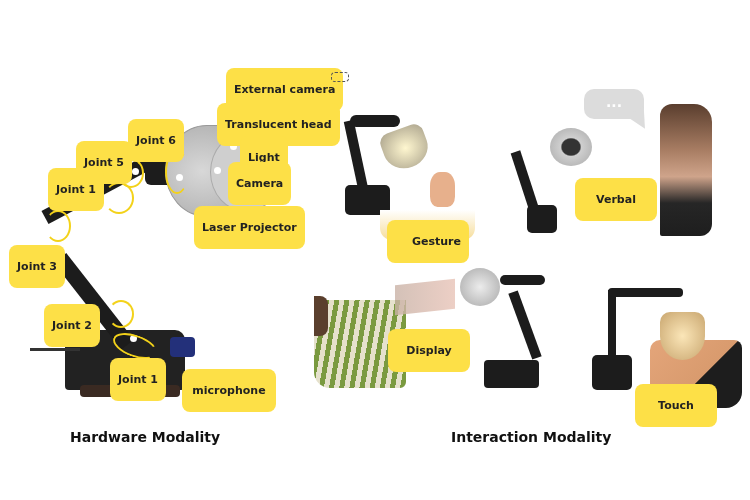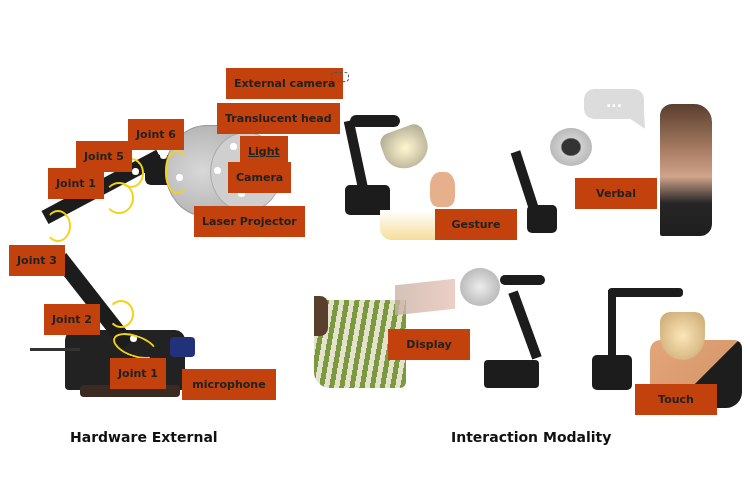--- a/index.html
+++ b/index.html
@@ -1,17 +1,17 @@
 <!DOCTYPE html>
 <html><head>
 <meta charset="utf-8">
 <style>
   html,body{margin:0;padding:0;background:#fff;}
   body{width:750px;height:500px;position:relative;overflow:hidden;font-family:"DejaVu Sans",sans-serif;}
-  .lbl{position:absolute;background:#c2410c;border-radius:0;font-weight:bold;font-size:11px;color:#222;padding:8px 8px;white-space:nowrap;line-height:15px;}
+  .lbl{position:absolute;background:#fde047;border-radius:8px;font-weight:bold;font-size:11px;color:#222;padding:14px 8px;white-space:nowrap;line-height:15px;}
   .title{position:absolute;font-weight:bold;font-size:14px;color:#111;}
   .dk{position:absolute;background:#1c1c1c;}
   .arrow{position:absolute;border:2px solid #f3d21a;border-radius:50%;border-left-color:transparent;}
   .head{position:absolute;background:radial-gradient(ellipse at 40% 50%,#d8d8d8,#a9a9a9);border:1px solid #999;}
   .dot{position:absolute;width:7px;height:7px;border-radius:50%;background:#fff;}
   .photo{position:absolute;border-radius:14px;}
   .bubble{position:absolute;background:#dcdcdc;border-radius:10px;color:#fff;font-weight:bold;text-align:center;}
   .extcam{position:absolute;width:16px;height:8px;border:1.5px dashed #555;border-radius:4px;}
 </style>
 </head>
@@ -56,32 +56,32 @@
   <div class="lbl" style="left:228px;top:162px;">Camera</div>
   <div class="lbl" style="left:194px;top:206px;">Laser Projector</div>
   <div class="lbl" style="left:128px;top:119px;">Joint 6</div>
   <div class="lbl" style="left:76px;top:141px;">Joint 5</div>
   <div class="lbl" style="left:48px;top:168px;">Joint 1</div>
   <div class="lbl" style="left:3px;top:245px;margin-left:6px;">Joint 3</div>
   <div class="lbl" style="left:44px;top:304px;">Joint 2</div>
   <div class="lbl" style="left:110px;top:358px;">Joint 1</div>
   <div class="lbl" style="left:182px;top:369px;width:78px;text-align:center;">microphone</div>
 
-  <div class="title" style="left:70px;top:429px;">Hardware External</div>
+  <div class="title" style="left:70px;top:429px;">Hardware Modality</div>
 </div>
 
 <div>
 
   <div class="dk" style="left:352px;top:120px;width:10px;height:80px;transform:rotate(-12deg);"></div>
   <div class="dk" style="left:350px;top:115px;width:50px;height:12px;border-radius:6px;"></div>
   <div class="dk" style="left:345px;top:185px;width:45px;height:30px;border-radius:5px;"></div>
   <div style="position:absolute;left:383px;top:128px;width:45px;height:40px;border-radius:10px 10px 50% 50%;background:radial-gradient(#fff7d0,#a8a08a);transform:rotate(-20deg);"></div>
   <div style="position:absolute;left:380px;top:210px;width:95px;height:30px;background:linear-gradient(#fff,#f6dd9a);border-radius:0 0 12px 12px;"></div>
   <div style="position:absolute;left:430px;top:172px;width:25px;height:35px;background:#e7b08c;border-radius:40% 40% 30% 30%;"></div>
-  <div class="lbl" style="left:387px;top:209px;width:66px;text-align:center;margin-left:48px;">Gesture</div>
+  <div class="lbl" style="left:387px;top:220px;width:66px;text-align:right;">Gesture</div>
 
   <div class="dk" style="left:522px;top:150px;width:10px;height:75px;transform:rotate(-18deg);"></div>
   <div class="dk" style="left:527px;top:205px;width:30px;height:28px;border-radius:5px;"></div>
   <div style="position:absolute;left:550px;top:128px;width:42px;height:38px;border-radius:50%;background:radial-gradient(#333 30%,#cfcfcf 35%,#a8a8a8);"></div>
   <div class="lbl" style="left:575px;top:178px;width:66px;text-align:center;">Verbal</div>
   <div class="bubble" style="left:584px;top:89px;width:60px;height:30px;line-height:26px;font-size:14px;"><span>...</span></div>
   <div style="position:absolute;left:630px;top:110px;width:0;height:0;border-left:10px solid transparent;border-right:10px solid transparent;border-top:20px solid #dcdcdc;transform:rotate(-30deg);"></div>
   <div class="photo" style="left:660px;top:104px;width:52px;height:132px;background:linear-gradient(#5a3e2e 0%,#a87d63 35%,#cfa48b 55%,#262626 75%,#1e1e1e 100%);border-radius:12px 18px 12px 2px;"></div>
 
   <div class="photo" style="left:314px;top:300px;width:92px;height:88px;background:repeating-linear-gradient(100deg,#7a9a40 0 5px,#e5e1cc 5px 10px);border-radius:0 0 6px 16px;"></div>

